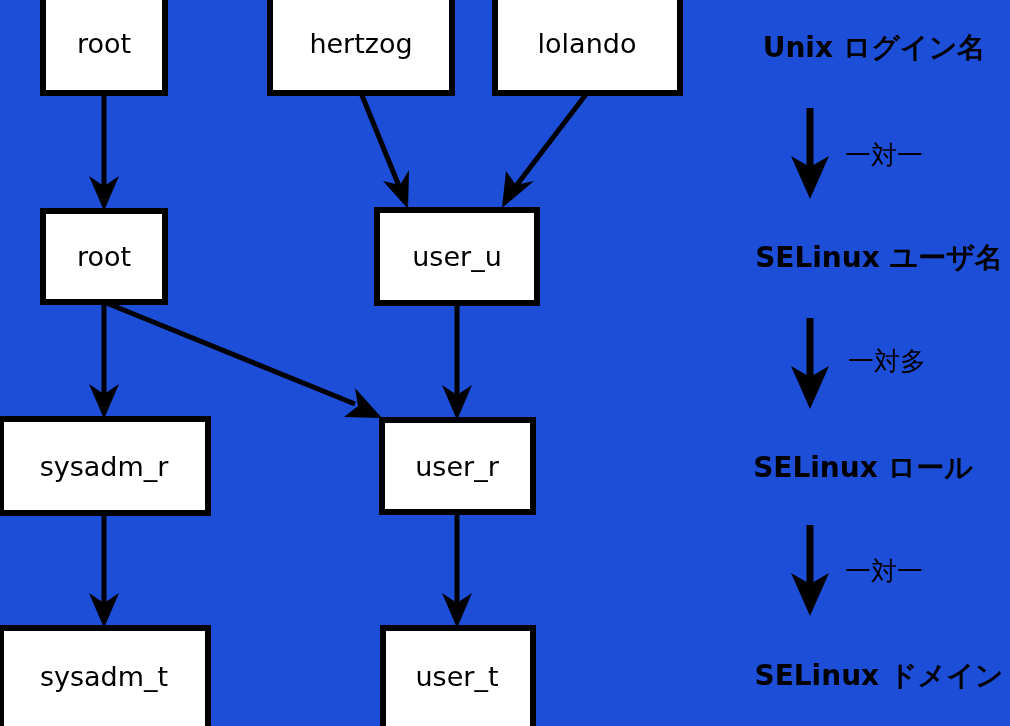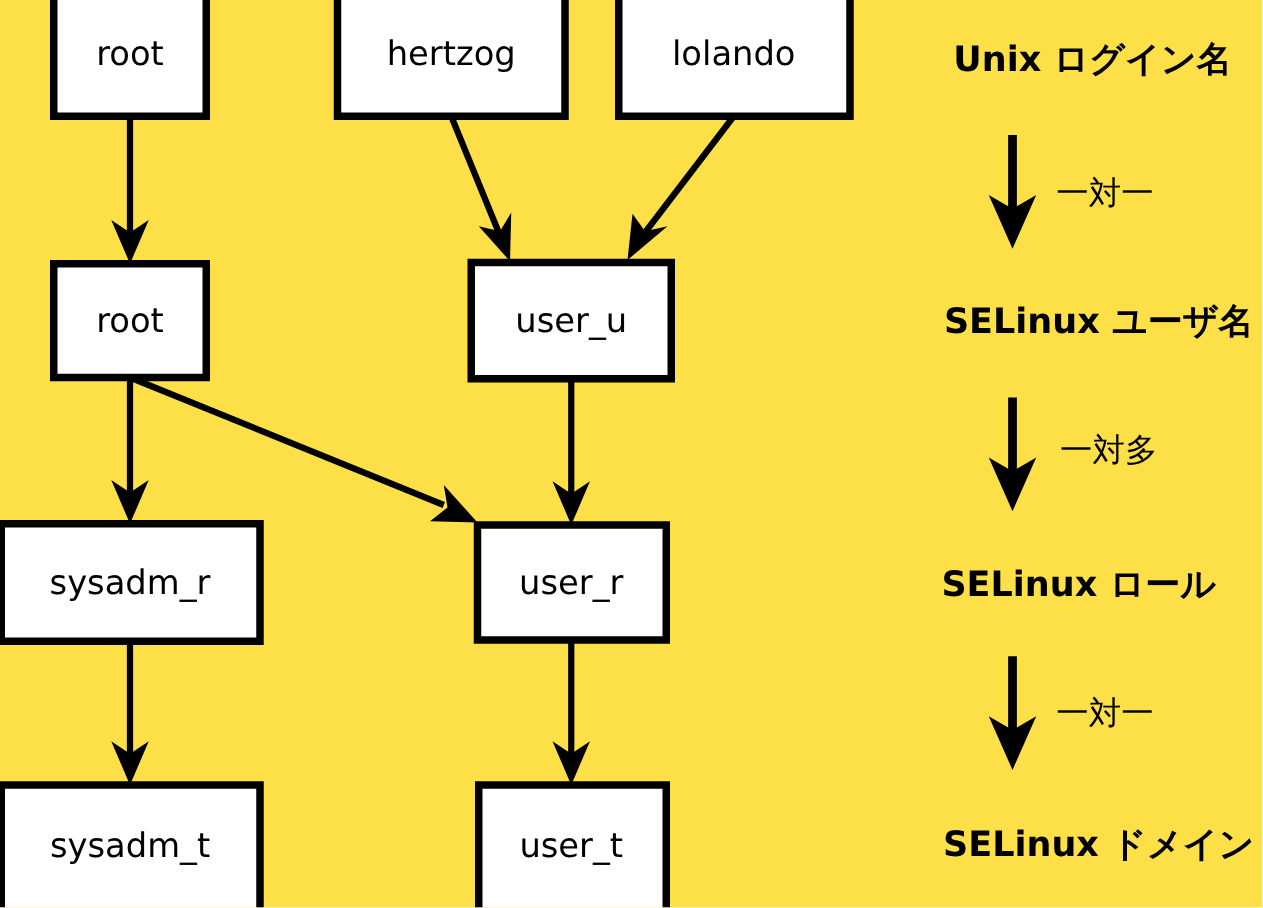--- a/index.html
+++ b/index.html
@@ -5,21 +5,21 @@
 <style>
   html, body {
     margin: 0;
     padding: 0;
     background: #ffffff;
   }
   #stage {
     position: relative;
     width: 1010px;
     height: 726px;
-    background: #fde047;
+    background: #1d4ed8;
     overflow: hidden;
     font-family: "DejaVu Sans", "Liberation Sans", sans-serif;
   }
   #diagram-svg {
     position: absolute;
     left: 0;
     top: 0;
     width: 1010px;
     height: 726px;
   }

